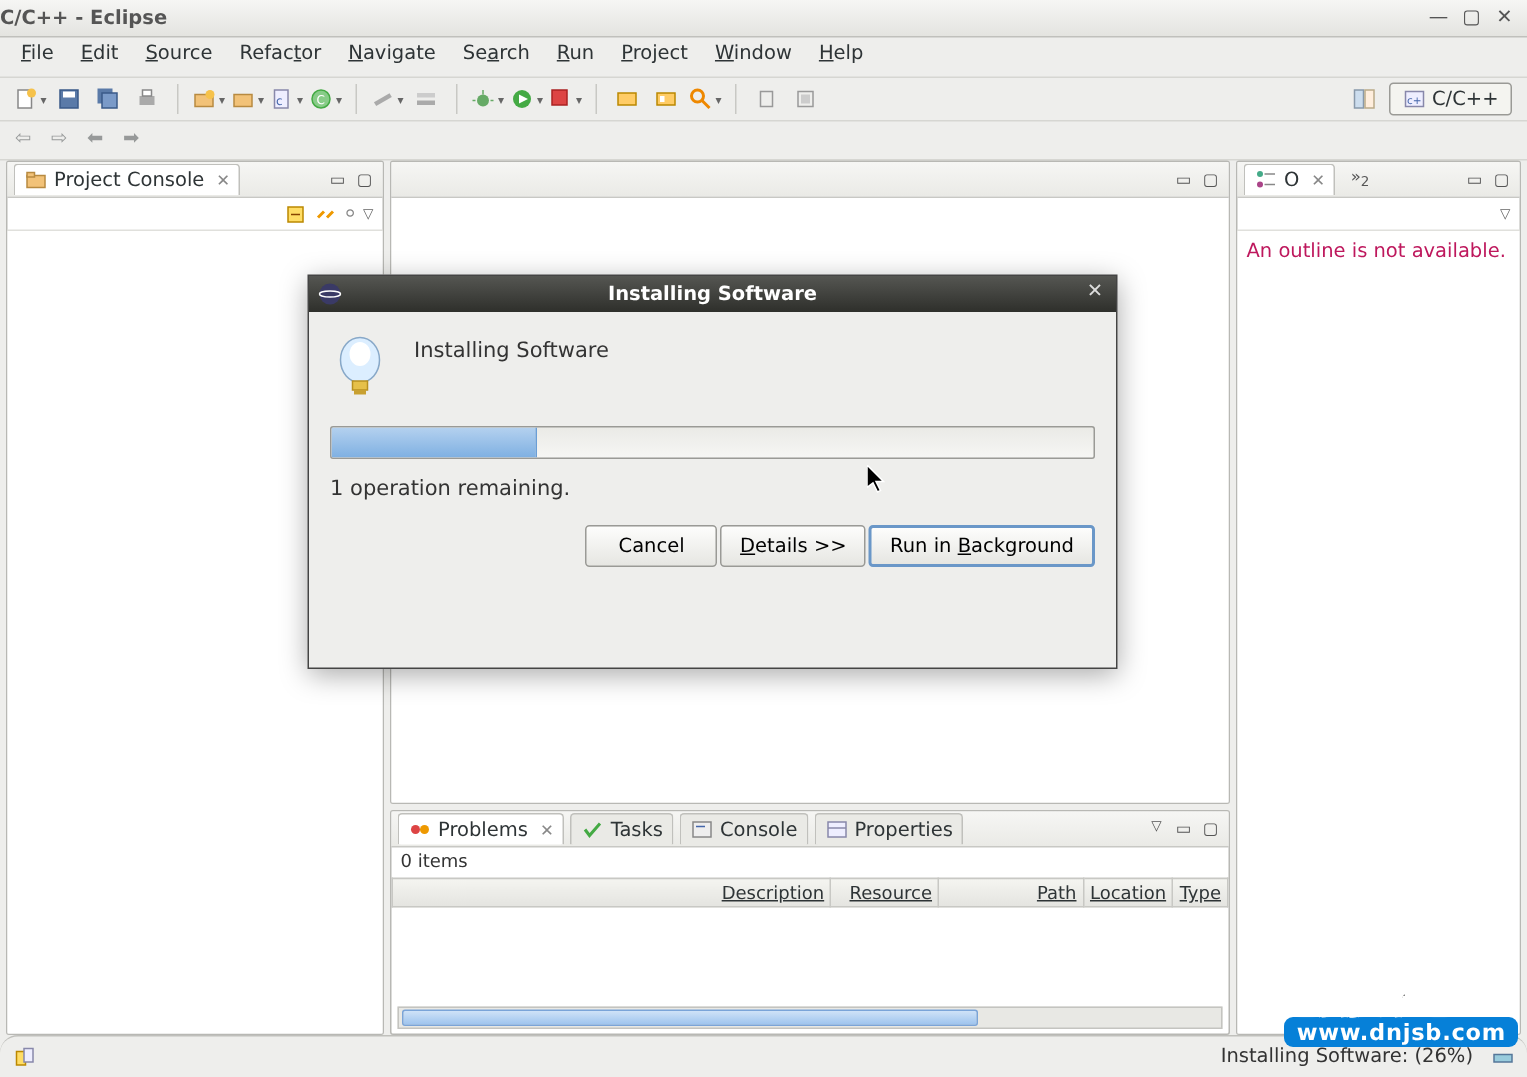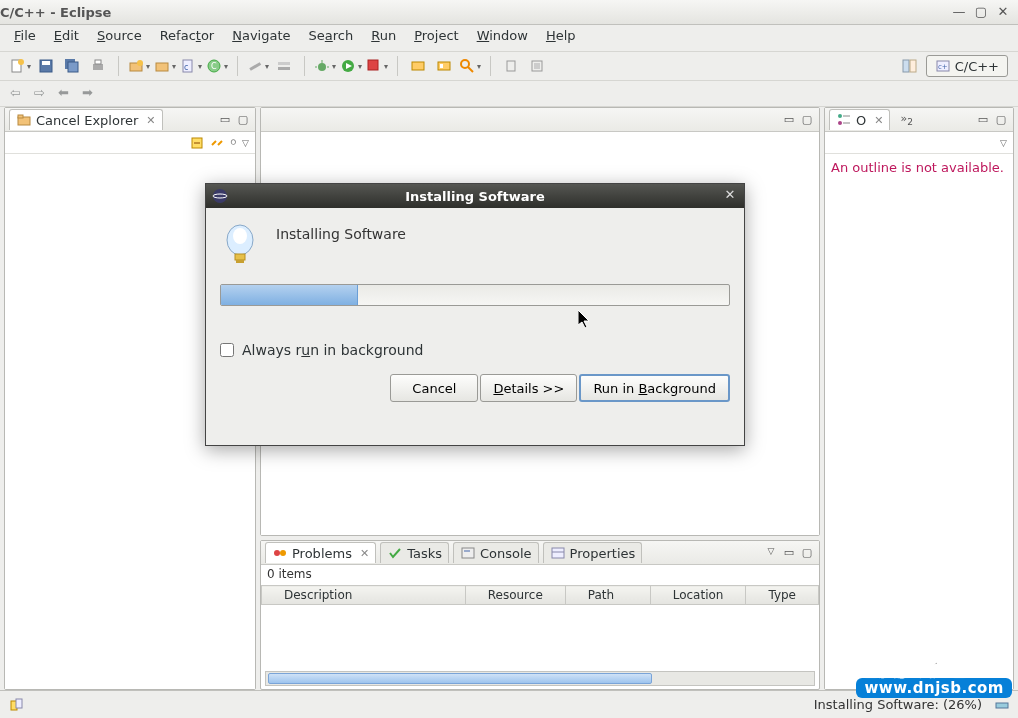--- a/index.html
+++ b/index.html
@@ -38,25 +38,25 @@
 
   .left { width: 252px; }
   .right { width: 190px; }
 
   .midrows { display:flex; flex-direction:column; gap:4px; flex:1;}
   .editor { flex:1; min-height: 395px;}
   .bottom { height: 150px; }
 
   .problems-header { height:20px; padding:2px 6px; font-size:12px; color:#333;}
   .problems-table { width:100%; border-collapse:collapse; font-size:12px;}
-  .problems-table th { text-align:left; font-weight:normal; background:linear-gradient(#f4f4f0,#e4e4e0); border:1px solid #c8c8c4; padding:2px 22px;}
+  .problems-table th { text-align:right; font-weight:normal; background:linear-gradient(#f4f4f0,#e4e4e0); border:1px solid #c8c8c4; padding:2px 4px;text-decoration:underline;}
   .hscroll { position:absolute; left:4px; right:4px; bottom:3px; height:15px; background:#e8e8e4; border:1px solid #c4c4c0; }
   .hscroll .thumb { position:absolute; left:2px; top:1px; height:11px; width:70%; border:1px solid #7aa4d8; background:linear-gradient(#cfe2f7,#9ec4ee); border-radius:2px;}
 
-  .statusbar { height:28px; display:flex; align-items:center; border-top:1px solid #c0c0bc; padding:0 8px; gap:12px;}
+  .statusbar { height:28px; display:flex; align-items:center; border-top:1px solid #c0c0bc; padding:0 8px; gap:12px;border-radius:12px;}
   .statusbar .left-icons { display:flex; gap:6px; }
   .statusbar .spacer { flex:1; }
   .status-text { color:#333; }
 
   
   .dialog { position:absolute; left:205px; top:183px; width:540px; height:263px; background:#eeeeec; border:1px solid #444; box-shadow:0 4px 18px rgba(0,0,0,.35); z-index:100;}
   .dialog .dlg-title { height:24px; background:linear-gradient(#555652,#2e2f2b); color:#fff; display:flex; align-items:center; justify-content:center; position:relative; font-weight:bold;}
   .dialog .dlg-title .eclipse-icon { position:absolute; left:6px; top:4px; width:16px; height:16px;}
   .dialog .dlg-close { position:absolute; right:6px; top:4px; width:16px; height:16px; color:#ddd; text-align:center; font-size:13px; line-height:14px;}
   .dialog .dlg-body { padding:14px 14px 10px 14px; }
@@ -249,21 +249,21 @@
 
 <div class="workarea">
 
   <div class="pane left">
     <div class="tabhdr">
       <div class="tab">
         <span class="ico"><svg viewBox="0 0 16 16">
               <rect x="2" y="5" width="12" height="8" fill="#f2c278" stroke="#b88a40"></rect>
               <rect x="2" y="3" width="5" height="3" fill="#f2c278" stroke="#b88a40"></rect>
             </svg></span>
-        <span>Cancel Explorer</span>
+        <span>Project Console</span>
         <span class="x-close">✕</span>
       </div>
       <div class="ctrl">
         <span>▭</span>
         <span>▢</span>
       </div>
     </div>
     <div class="toolbar-local">
       <span class="ico"><svg viewBox="0 0 16 16">
             <rect x="3" y="3" width="10" height="10" fill="#fd6" stroke="#b80"></rect>
@@ -401,24 +401,21 @@
             <ellipse cx="20" cy="14" rx="7" ry="8" fill="#fff"></ellipse>
             <rect x="15" y="32" width="10" height="6" fill="#e6c04a" stroke="#b89020"></rect>
             <rect x="16" y="38" width="8" height="3" fill="#c8a030"></rect>
           </svg>
       </span>
       <div class="dlg-task">Installing Software</div>
     </div>
     <div class="progress">
       <div class="bar"></div>
     </div>
-    <label class="dlg-check">
-      <input type="checkbox" style="">
-      <span>Always r<u>u</u>n in background</span>
-    </label>
+    <div class="dlg-sub">1 operation remaining.</div>
     <div class="dlg-buttons">
       <button>Cancel</button>
       <button><u>D</u>etails &gt;&gt;</button>
       <button class="primary">Run in <u>B</u>ackground</button>
     </div>
   </div>
 </div>
 
 <div class="cursor">
   <svg viewBox="0 0 14 20">

